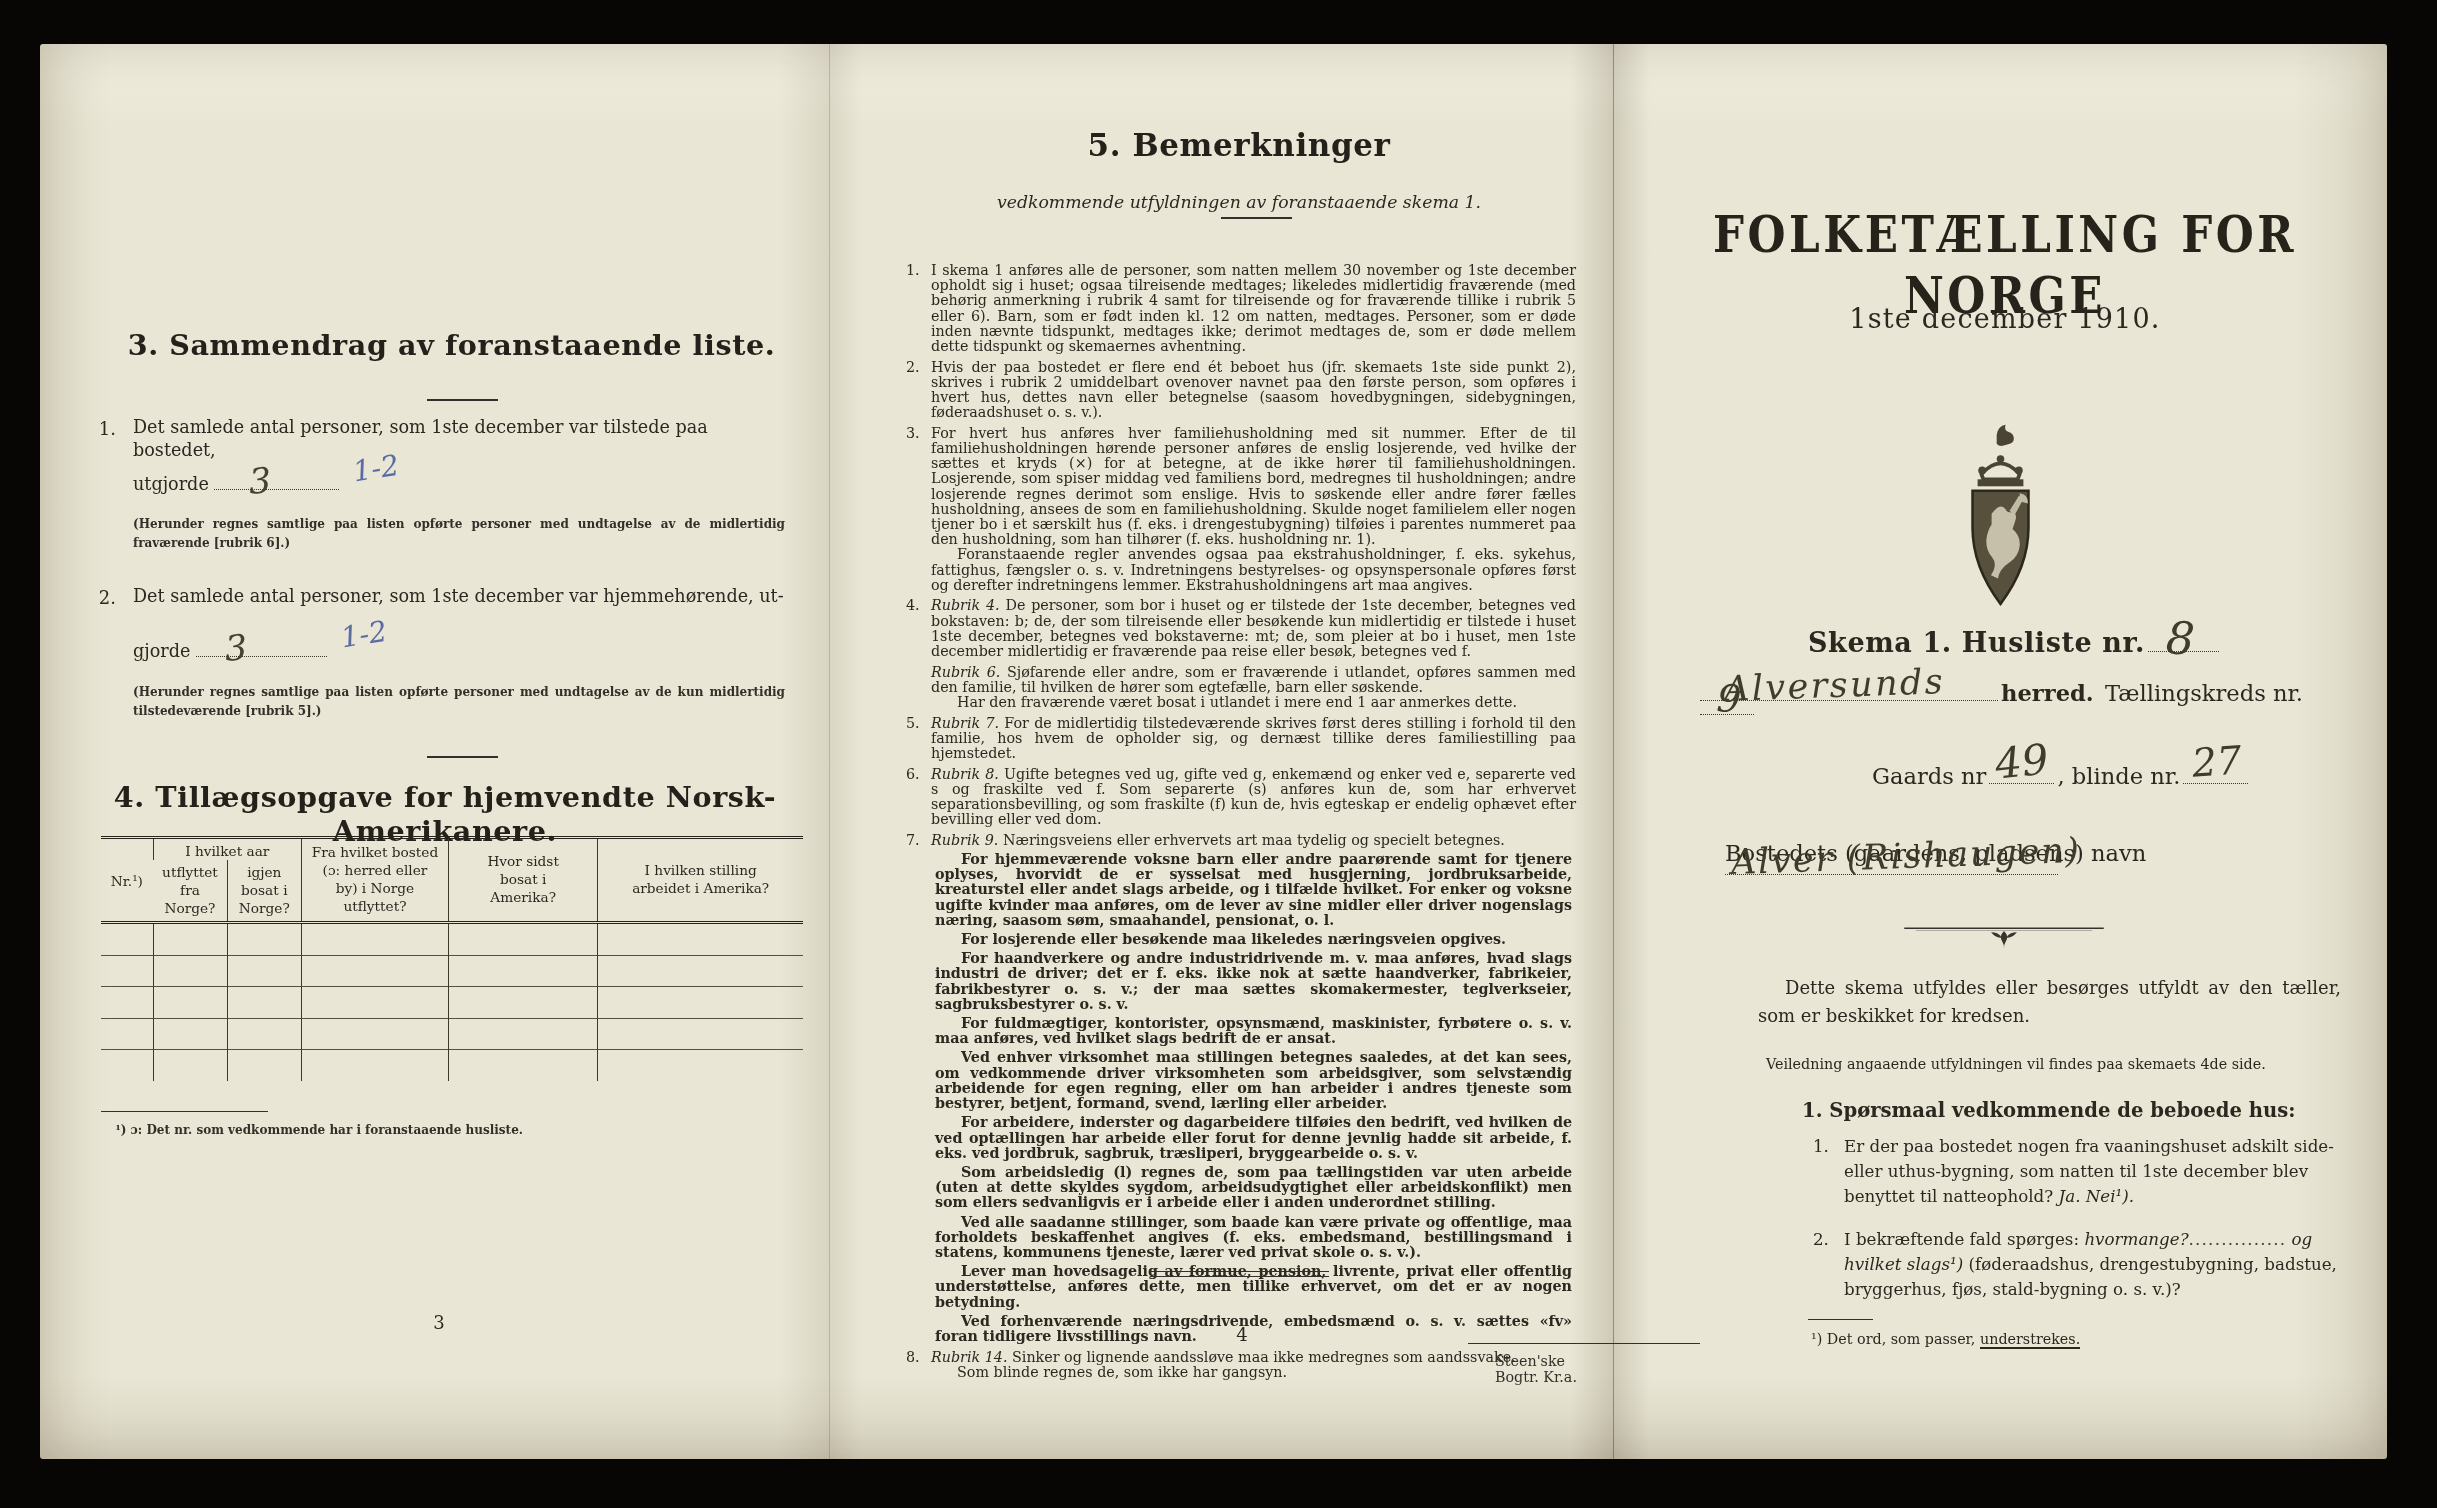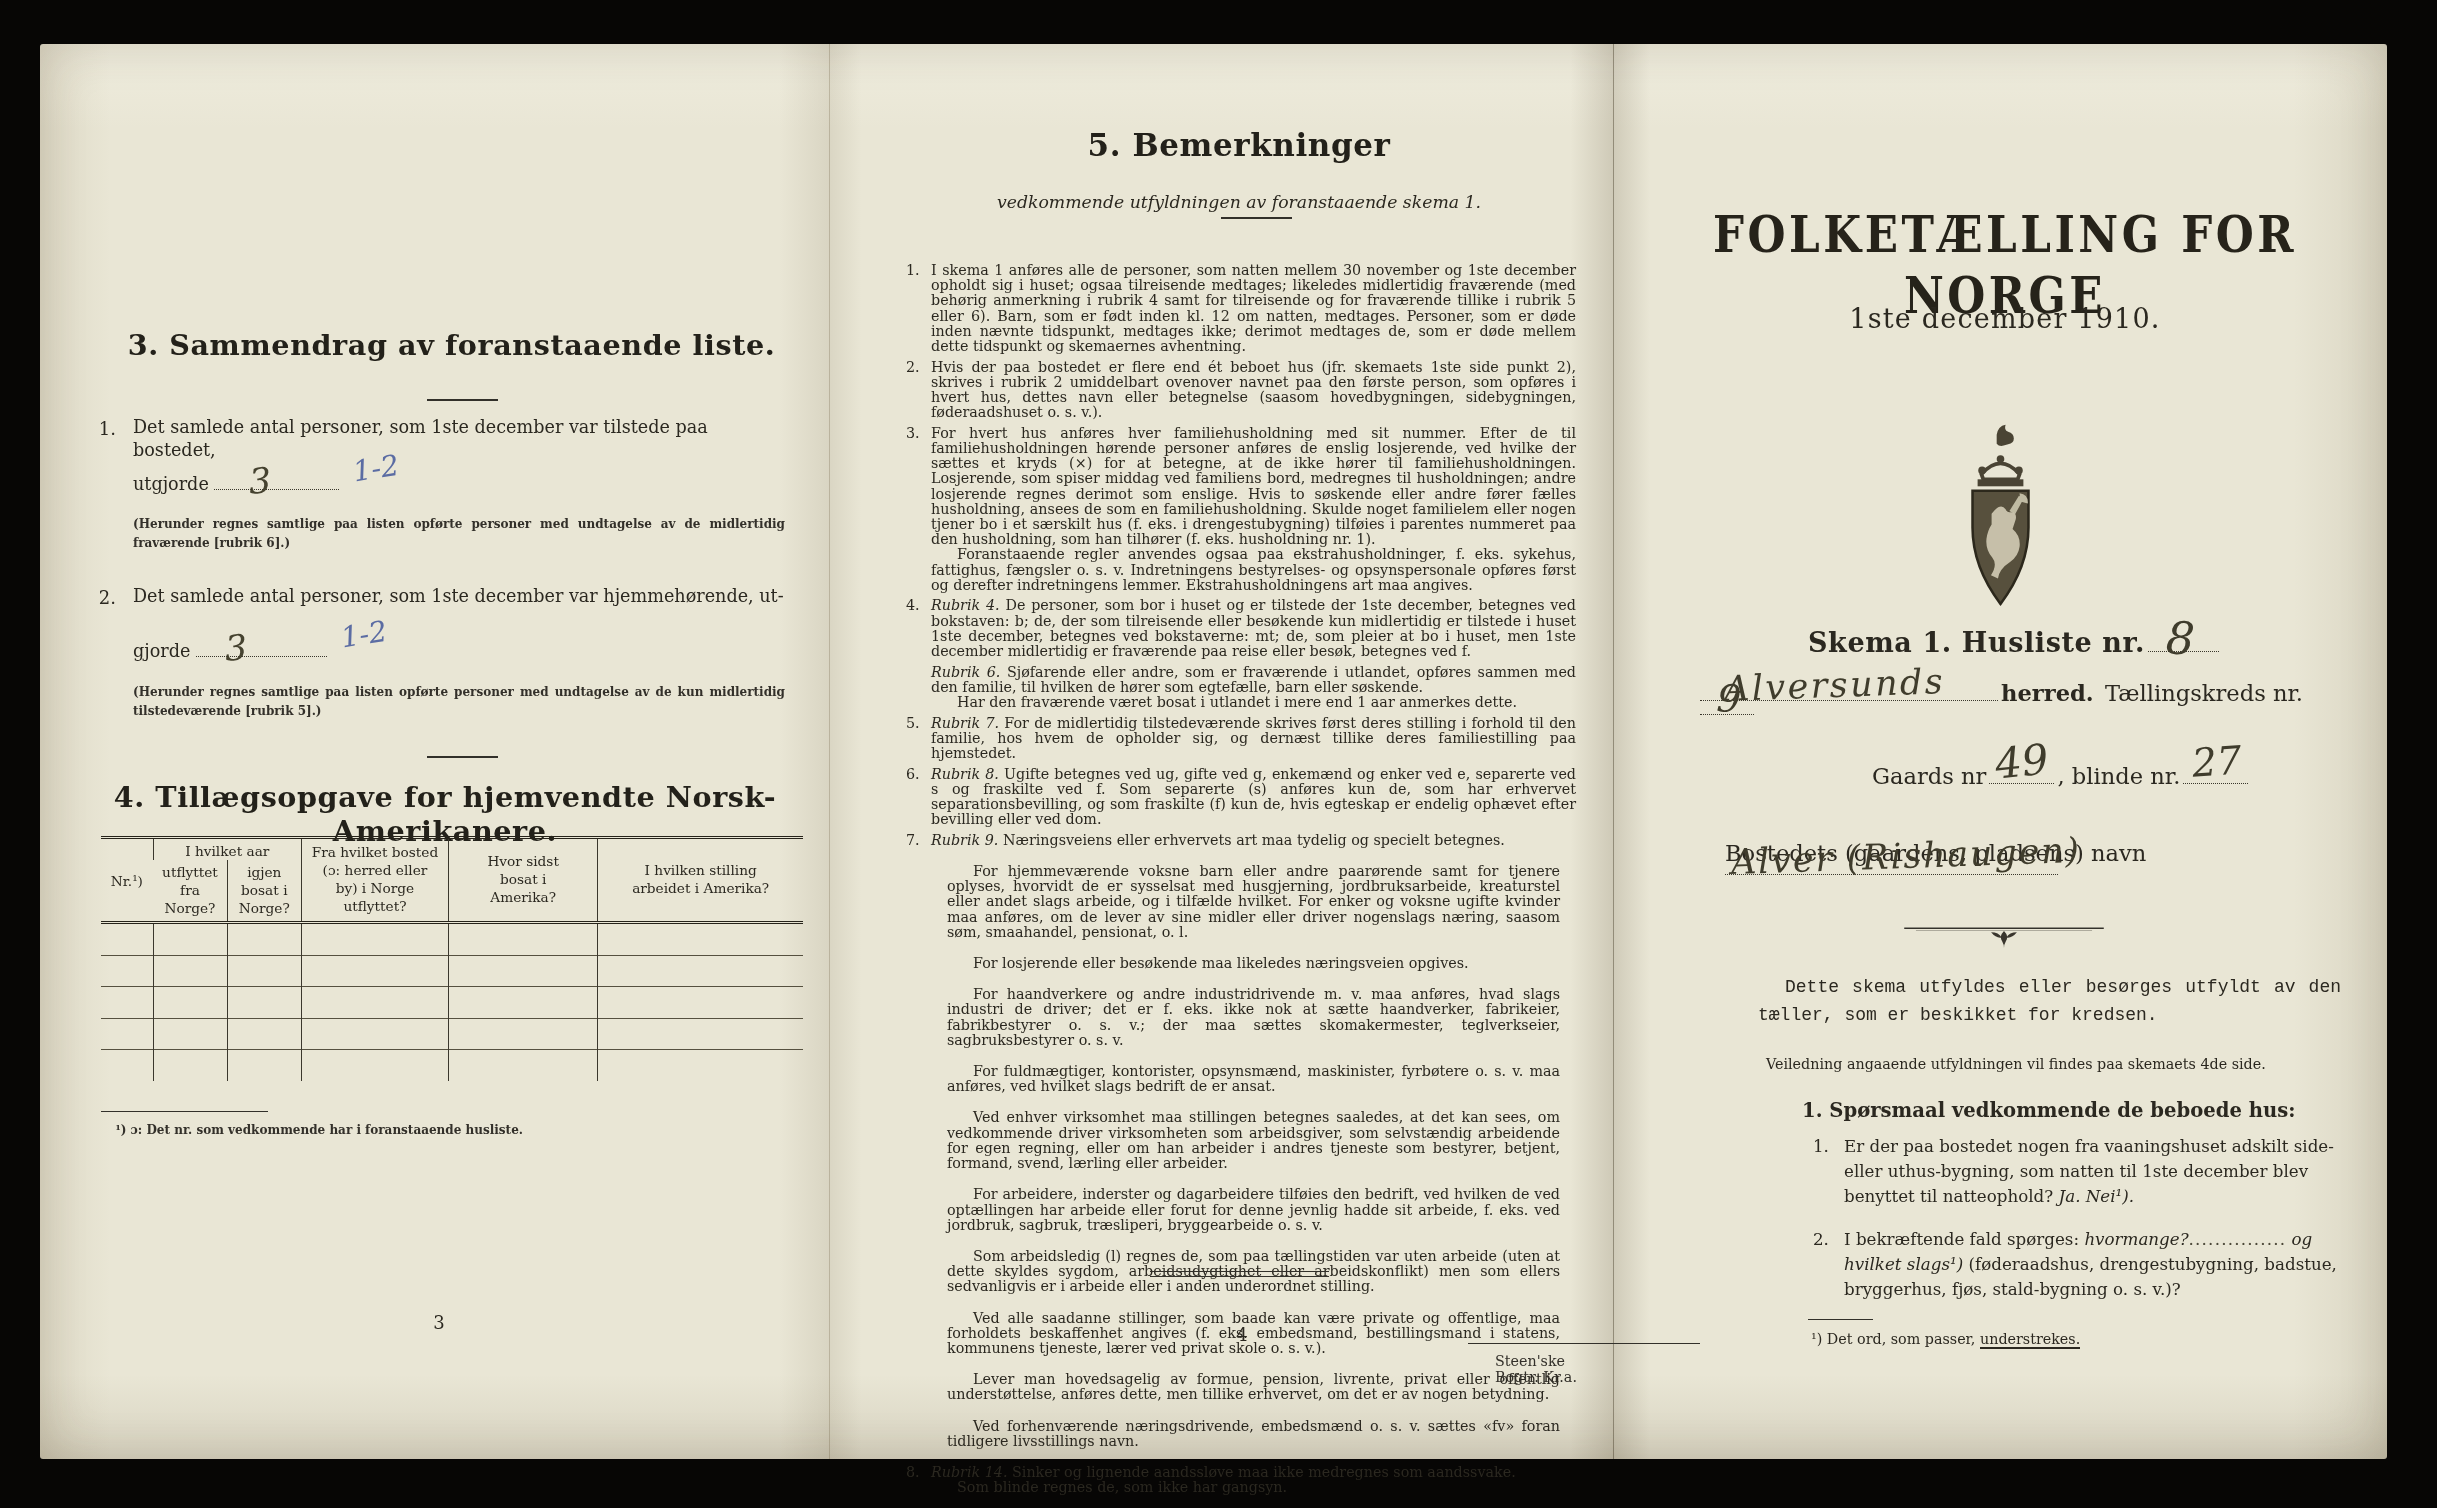--- a/index.html
+++ b/index.html
@@ -41,30 +41,30 @@
   table.na thead{border-bottom:3.6px double #26231a;}
   table.na tbody td{border-top:0.9px solid #55503f;height:28.6px;}
   table.na tbody tr:first-child td{border-top:none;}
   
   .h-bem{font-weight:bold;font-size:31px;color:#23211a;letter-spacing:0.6px;}
   .bem-sub{font-size:17.3px;}
   .mlist{font-size:14.3px;line-height:15.2px;text-align:justify;}
   .mitem{position:relative;padding-left:25px;margin-bottom:5.4px;}
   .mnum{position:absolute;left:0;top:0;}
   .mlead{font-style:italic;}
-  .msub{text-indent:26px;margin:16px;}
+  .msub{text-indent:26px;margin:4px;font-weight:bold;}
   .mextra{text-indent:26px;}
   .pgnum{font-size:18px;}
   .printer{font-size:14.3px;color:#33302a;}
   
   .rp-title{font-weight:bold;font-size:45px;letter-spacing:3.6px;color:#26231a;transform:scale(.97,1.14);transform-origin:center;}
   .rp-date{font-size:27px;letter-spacing:1.2px;}
   .rp-skema{font-weight:bold;font-size:27px;letter-spacing:0.6px;}
   .rp-label{font-size:22.6px;}
-  .rp-body{font-size:18px;line-height:1.55;font-family:Liberation Mono, monospace;}
+  .rp-body{font-size:18px;line-height:1.55;}
   .rp-small{font-size:14.3px;}
   .rp-qh{font-weight:bold;font-size:19.6px;}
   .rp-q{font-size:16.7px;line-height:1.5;}
   .hand-big{font-style:italic;color:#3f3c2c;}
   .fn-under{border-bottom:2.4px double #2b2820;}
 </style>
 </head>
 <body>
 
 <div id="stage">

